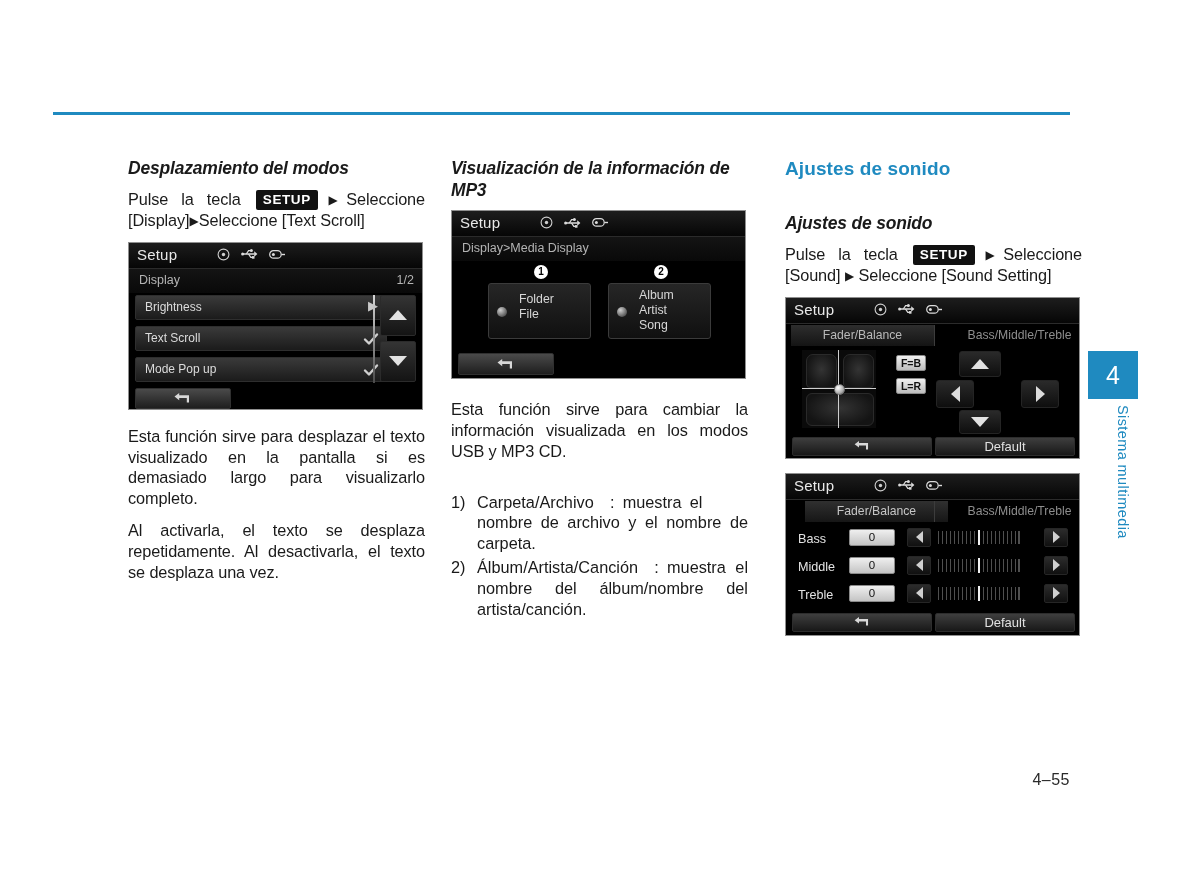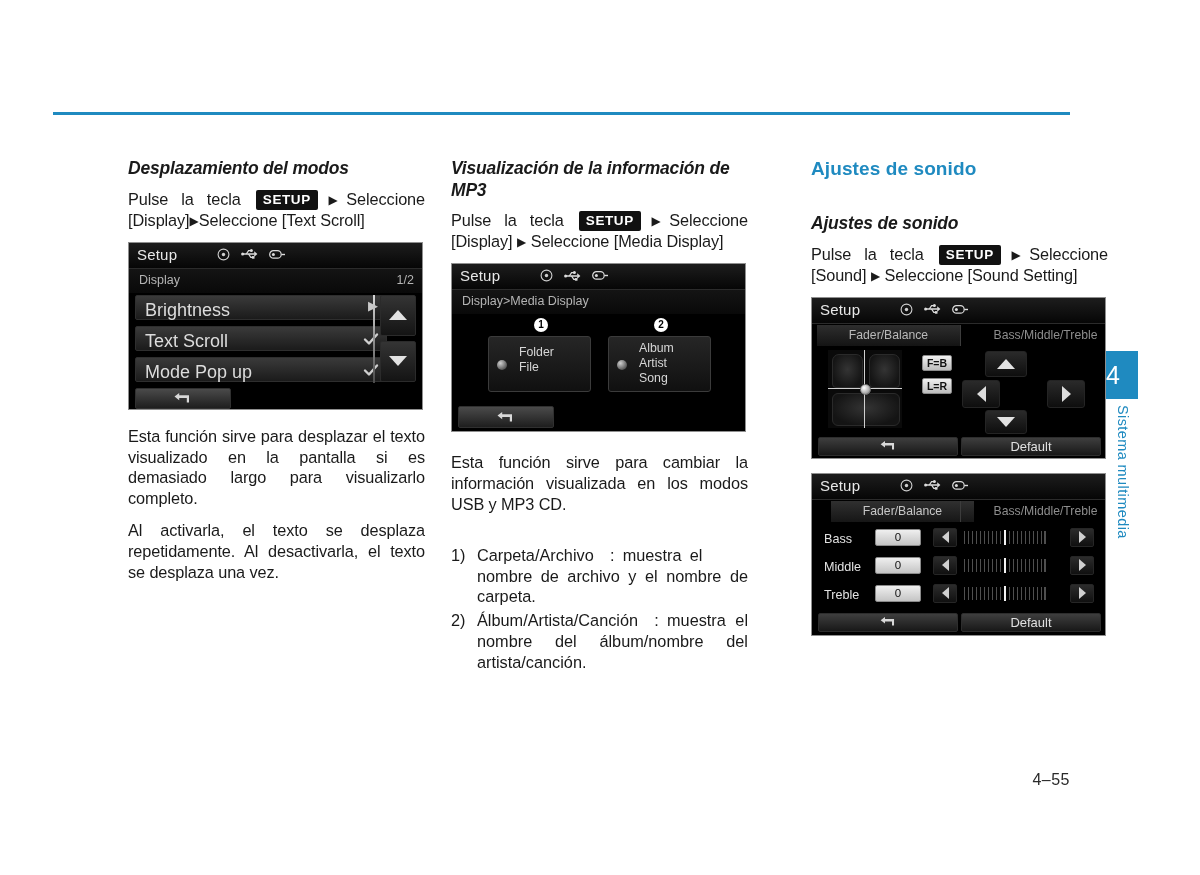--- a/index.html
+++ b/index.html
@@ -47,21 +47,21 @@
     font-size: 14.5px;
     color: #1f8ac0;
     letter-spacing: .4px;
     white-space: nowrap;
   }
 
   
   .col { position: absolute; top: 158px; width: 297px; }
   #col1 { left: 128px; }
   #col2 { left: 451px; }
-  #col3 { left: 799px; padding-left: 12px; }
+  #col3 { left: 773px; padding-left: 12px; }
 
   h2.sec-title {
     margin: 0 0 14px 0;
     font-size: 19px;
     font-weight: bold;
     color: #1f8ac0;
     letter-spacing: .1px;
   }
   h3.sub-title {
     margin: 0 0 9px 0;
@@ -149,21 +149,21 @@
   .rowlist { position: absolute; left: 6px; top: 52px; width: 250px; }
   .row {
     position: relative;
     height: 25px;
     margin-bottom: 6px;
     background: linear-gradient(#3a3a3a, #1b1b1b);
     border: 1px solid #2e2e2e;
     border-radius: 2px;
     box-sizing: border-box;
   }
-  .row .rl { position: absolute; left: 9px; top: 4px; font-size: 18px; color:#dcdcdc; }
+  .row .rl { position: absolute; left: 9px; top: 4px; font-size: 12px; color:#dcdcdc; }
   .row .rr { position: absolute; right: 8px; top: 2px; font-size: 13px; color:#c9c9c9; }
   .chk { position:absolute; right: 6px; top: 3px; }
 
   .scrollbar {
     position: absolute; right: 47px; top: 52px;
     width: 2px; height: 88px;
     background: linear-gradient(#d8d8d8, #4a4a4a);
   }
   .navbtn {
     position: absolute; right: 6px;
@@ -382,24 +382,20 @@
     </div>
   </div>
 
   <p class="body">Esta función sirve para desplazar el texto visualizado en la pantalla si es demasiado largo para visualizarlo completo.</p>
   <p class="body last">Al activarla, el texto se desplaza repetidamente. Al desactivarla, el texto se desplaza una vez.</p>
 </div>
 
 <div class="col" id="col2">
   <h3 class="sub-title">Visualización de la información de MP3</h3>
 
-  <p class="body">
-    <span>Pulse la tecla</span>
-    <span class="setup-badge">SETUP</span><span class="arr">▶</span><span>Seleccione [Display]</span> <span class="arr">▶</span> <span>Seleccione [Media Display]</span>
-  </p>
 
   <div class="screen" id="scr2" style="width:295px;height:169px;margin:9px 0 20px 0;">
     <div class="scr-head">
       <span class="ttl">Setup</span>
       <span class="icons">
         <svg class="ico" width="13" height="13" viewBox="0 0 13 13">
             <circle cx="6.5" cy="6.5" r="5.4" fill="none" stroke="#cfcfcf" stroke-width="1.1"></circle>
             <circle cx="6.5" cy="6.5" r="1.7" fill="#cfcfcf"></circle>
           </svg>
         <svg class="ico" width="17" height="12" viewBox="0 0 17 12">

